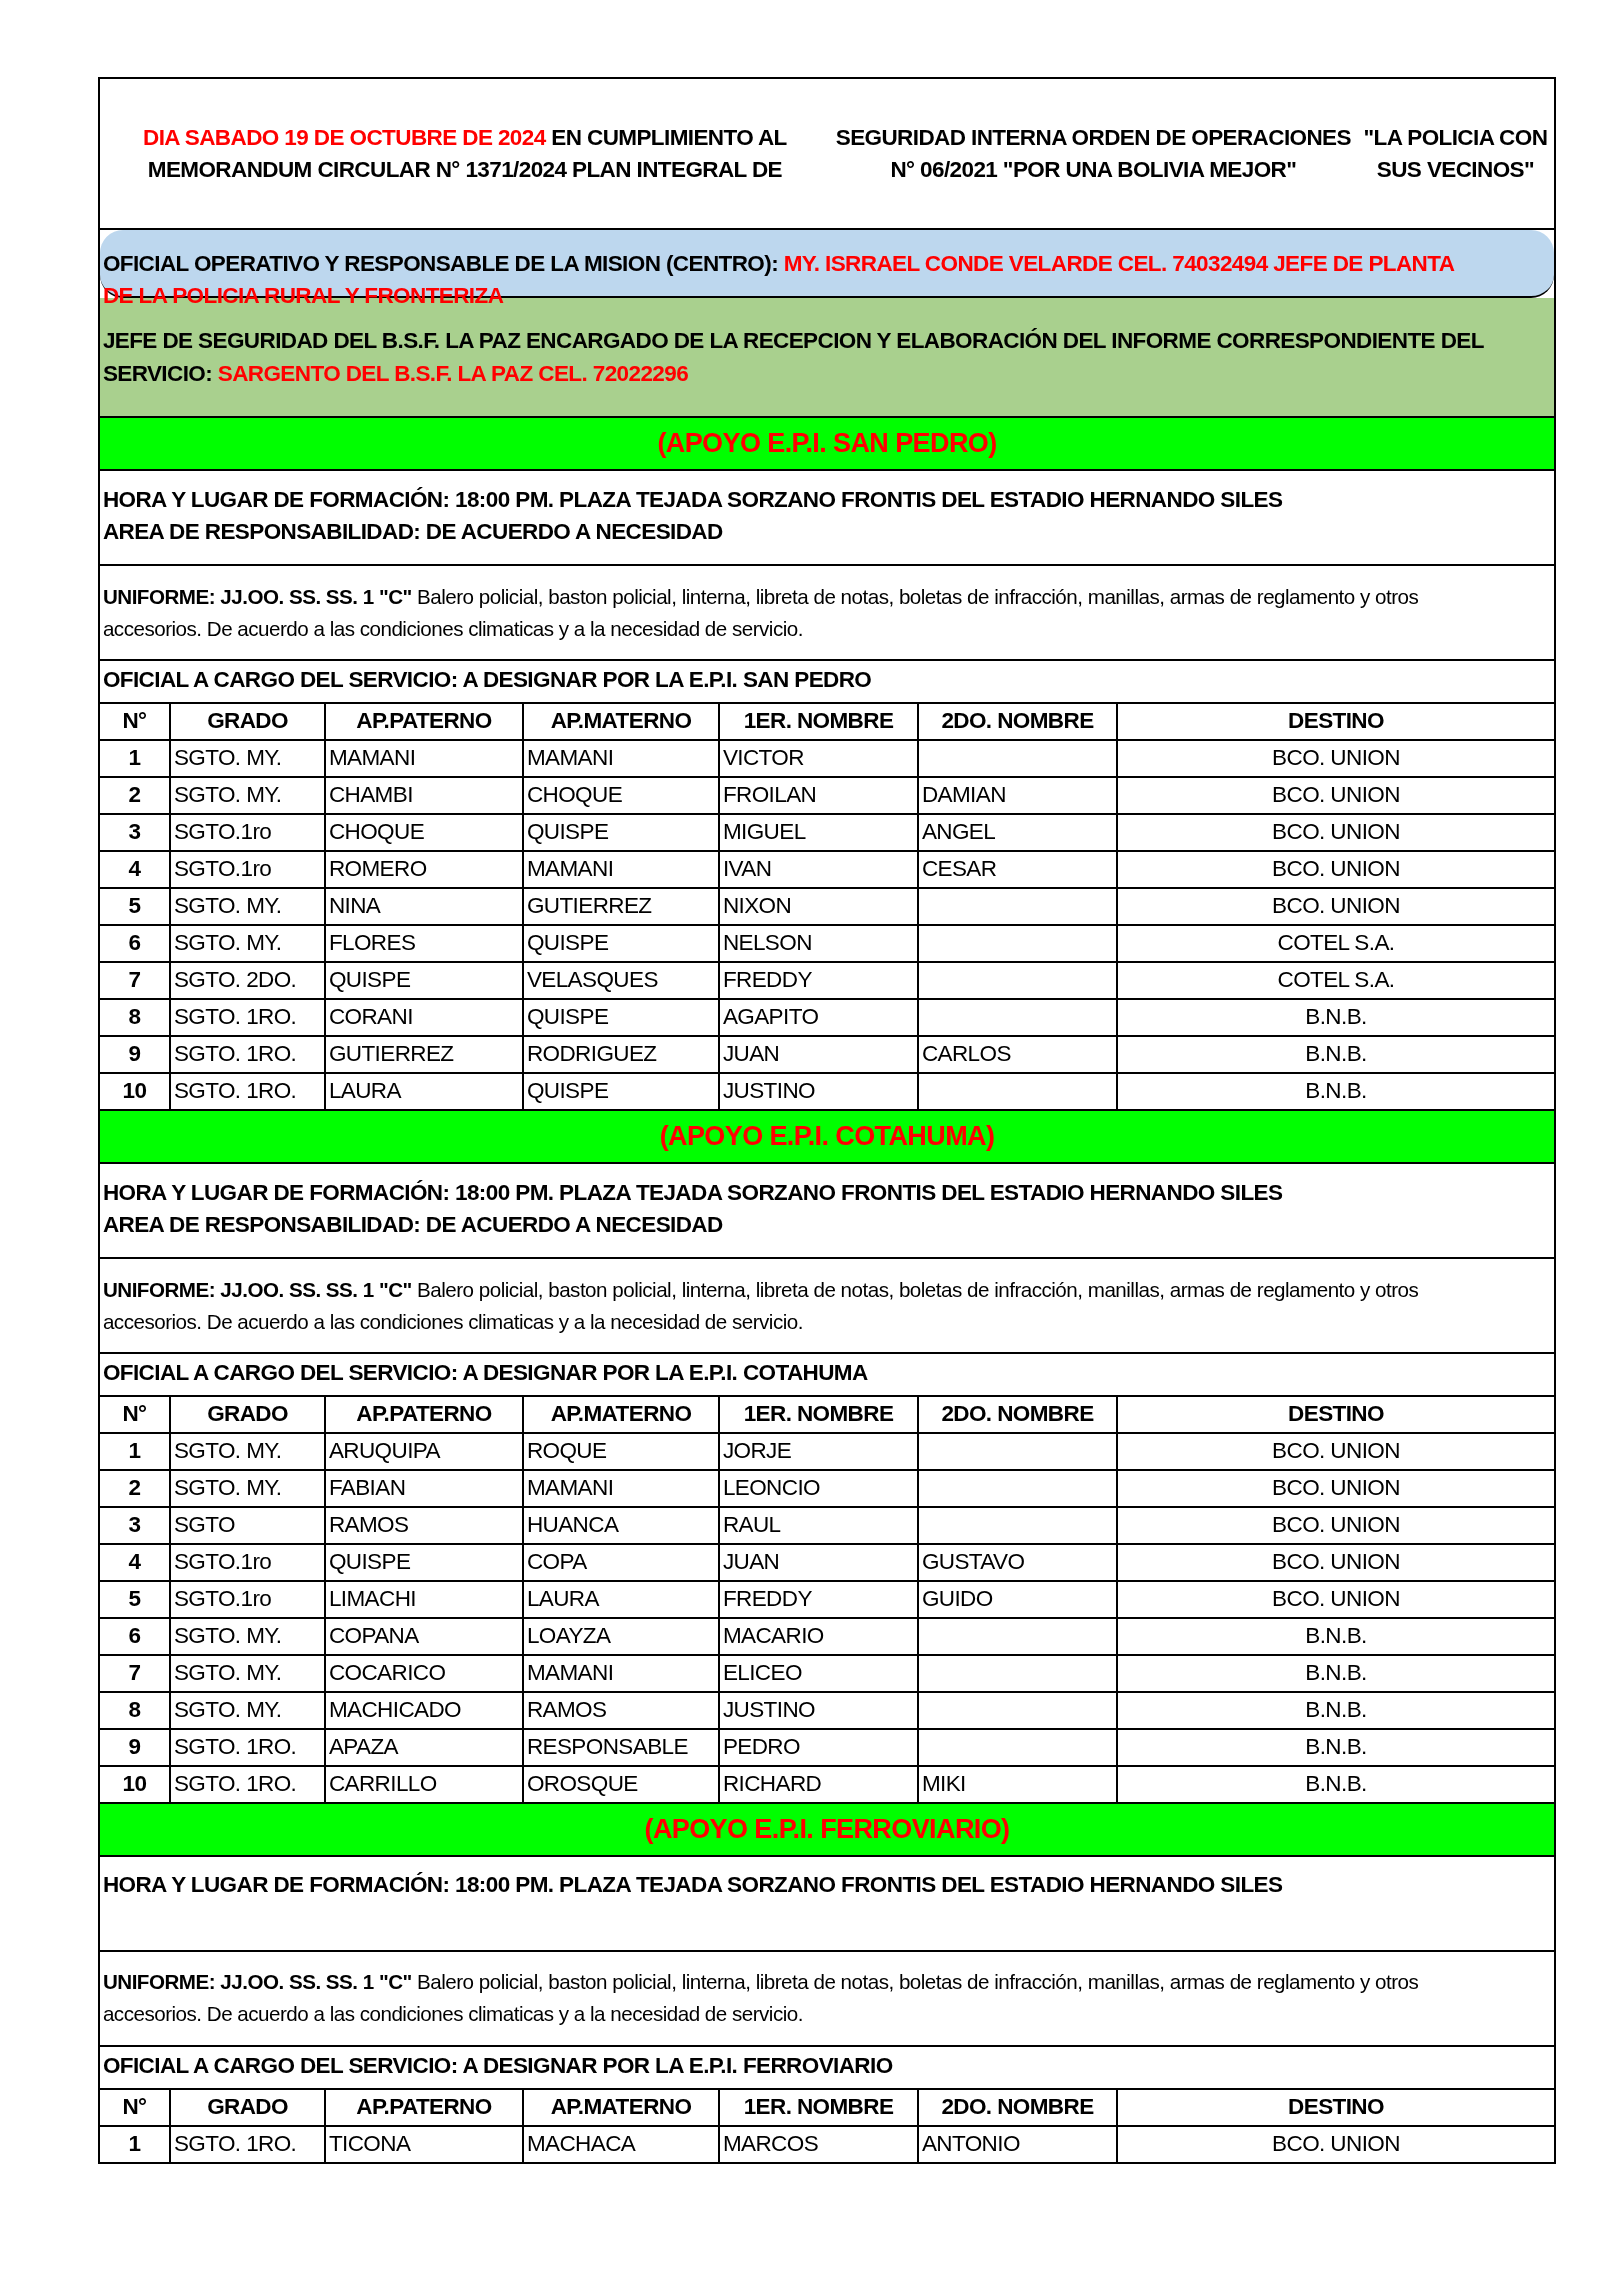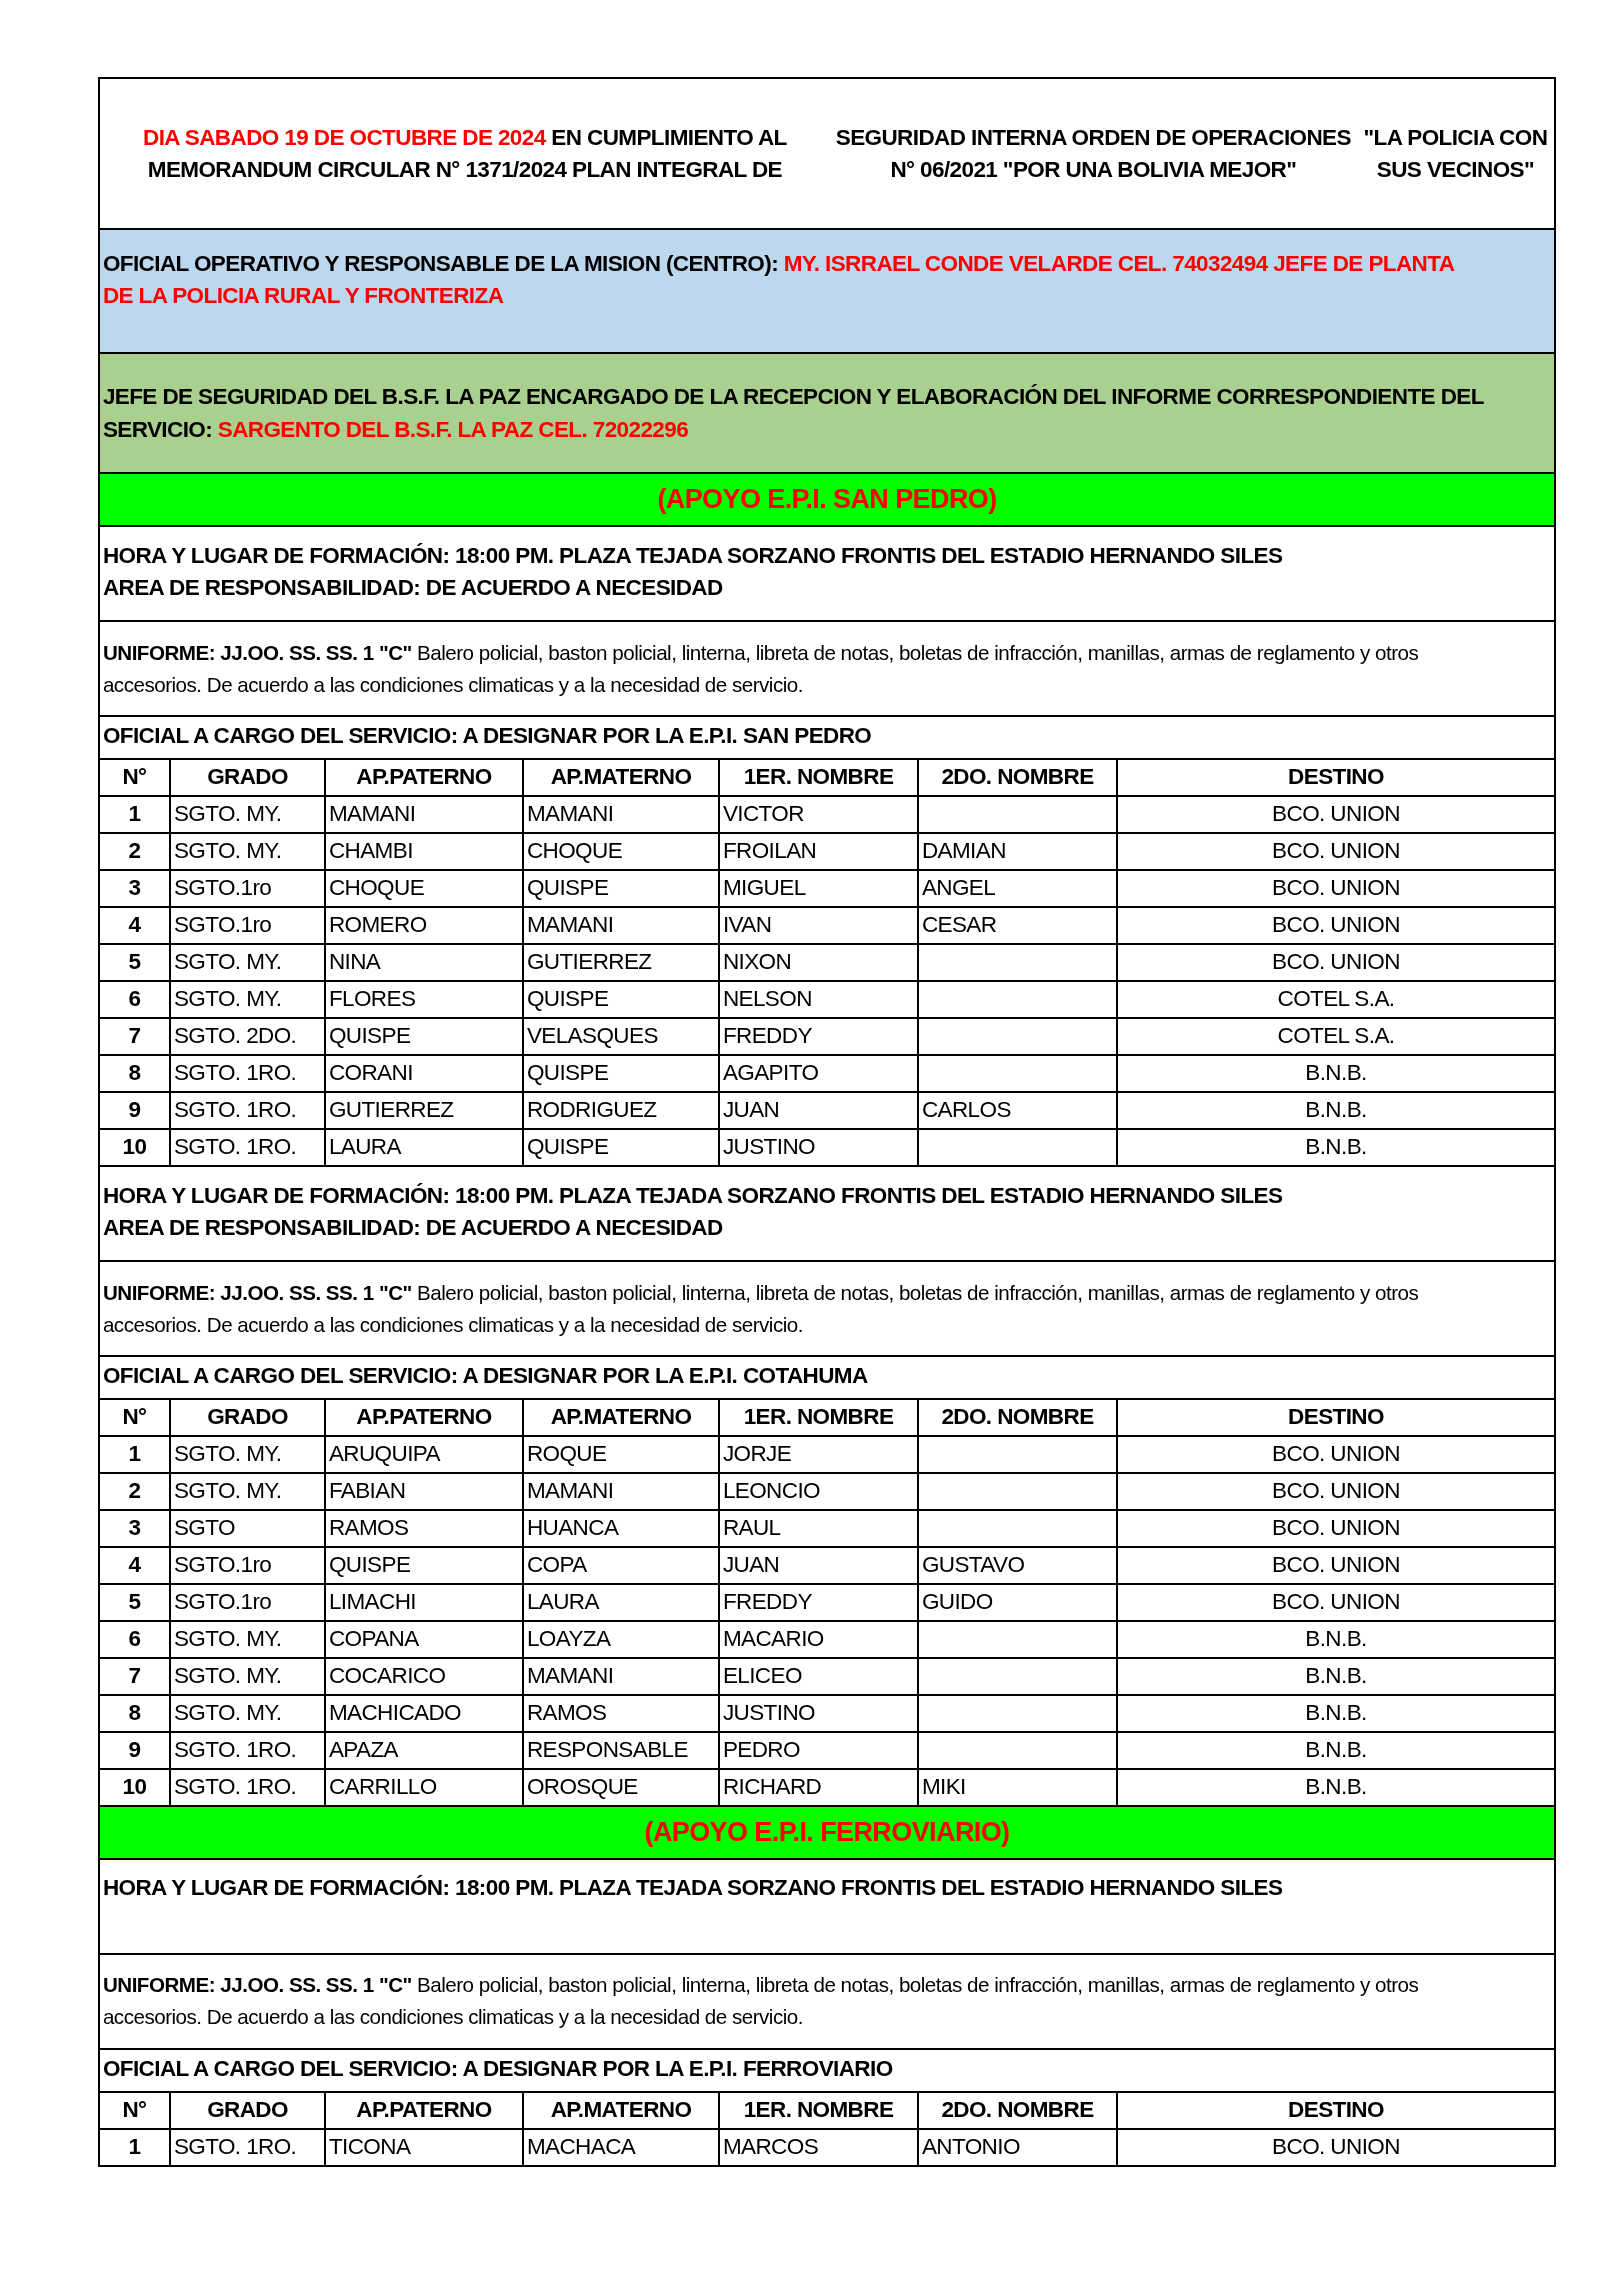--- a/index.html
+++ b/index.html
@@ -5,22 +5,22 @@
   html, body { margin: 0; padding: 0; background: #ffffff; }
   body { width: 1621px; height: 2293px; position: relative; overflow: hidden;
          font-family: "Liberation Sans", "DejaVu Sans", sans-serif; color: #000; }
   .sheet { position: absolute; left: 98px; top: 77px; width: 1458px;
            border: 2.9px solid #000; border-bottom: none; box-sizing: border-box; }
   .block { border-bottom: 2.9px solid #000; box-sizing: border-box; }
   .title { height: 151px; display: flex; flex-direction: row; align-items: center;
            justify-content: center; text-align: center; font-weight: bold; font-size: 22.5px;
            line-height: 32px; letter-spacing: -0.6px; }
   .red { color: #ff0000; }
-  .blue { background: #bdd7ee; height: 124px; padding: 17.6px 0 0 2.9px; font-weight: bold;
-          font-size: 22.5px; line-height: 32px; letter-spacing: -0.6px; }
+  .blue { background: #bdd7ee; height: 68px; padding: 17.6px 0 0 2.9px; font-weight: bold;
+          font-size: 22.5px; line-height: 32px; letter-spacing: -0.6px; border-radius: 23px; }
   .greenish { background: #a9d08e; height: 120px; padding: 25.5px 0 0 2.9px; font-weight: bold;
               font-size: 22.5px; line-height: 33px; letter-spacing: -0.6px; }
   .lime { background: #00ff00; height: 53px; display: flex; align-items: center;
           justify-content: center; font-weight: bold; font-size: 27px; color: #ff0000;
           letter-spacing: -0.6px; }
   .info { height: 95px; padding: 12.7px 0 0 2.9px; font-weight: bold; font-size: 22.5px;
           line-height: 32px; letter-spacing: -0.6px; }
   .uniform { height: 95px; padding: 14.7px 0 0 2.9px; font-size: 20.6px; line-height: 32px;
              letter-spacing: -0.5px; }
   .uniform b { font-weight: bold; }
@@ -189,20 +189,23 @@
               <td>QUISPE</td>
               <td>JUSTINO</td>
               <td></td>
               <td class="dest">B.N.B.</td>
             </tr>
           </tbody>
     </table>
   </div>
 
   <div>
+    <div class="block lime">
+          <span>(APOYO E.P.I. COTAHUMA)</span>
+        </div>
     <div class="block info">
       <div>HORA Y LUGAR DE FORMACIÓN: 18:00 PM. PLAZA TEJADA SORZANO FRONTIS DEL ESTADIO HERNANDO SILES</div>
       <div>AREA DE RESPONSABILIDAD: DE ACUERDO A NECESIDAD</div>
     </div>
     <div class="block uniform">
       <div><b>UNIFORME: JJ.OO. SS. SS. 1 "C"</b><span> Balero policial, baston policial, linterna, libreta de notas, boletas de infracción, manillas, armas de reglamento y otros</span></div>
       <div>accesorios. De acuerdo a las condiciones climaticas y a la necesidad de servicio.</div>
     </div>
     <div class="officer"><span>OFICIAL A CARGO DEL SERVICIO: A DESIGNAR POR LA E.P.I. COTAHUMA</span></div>
     <table class="roster">

